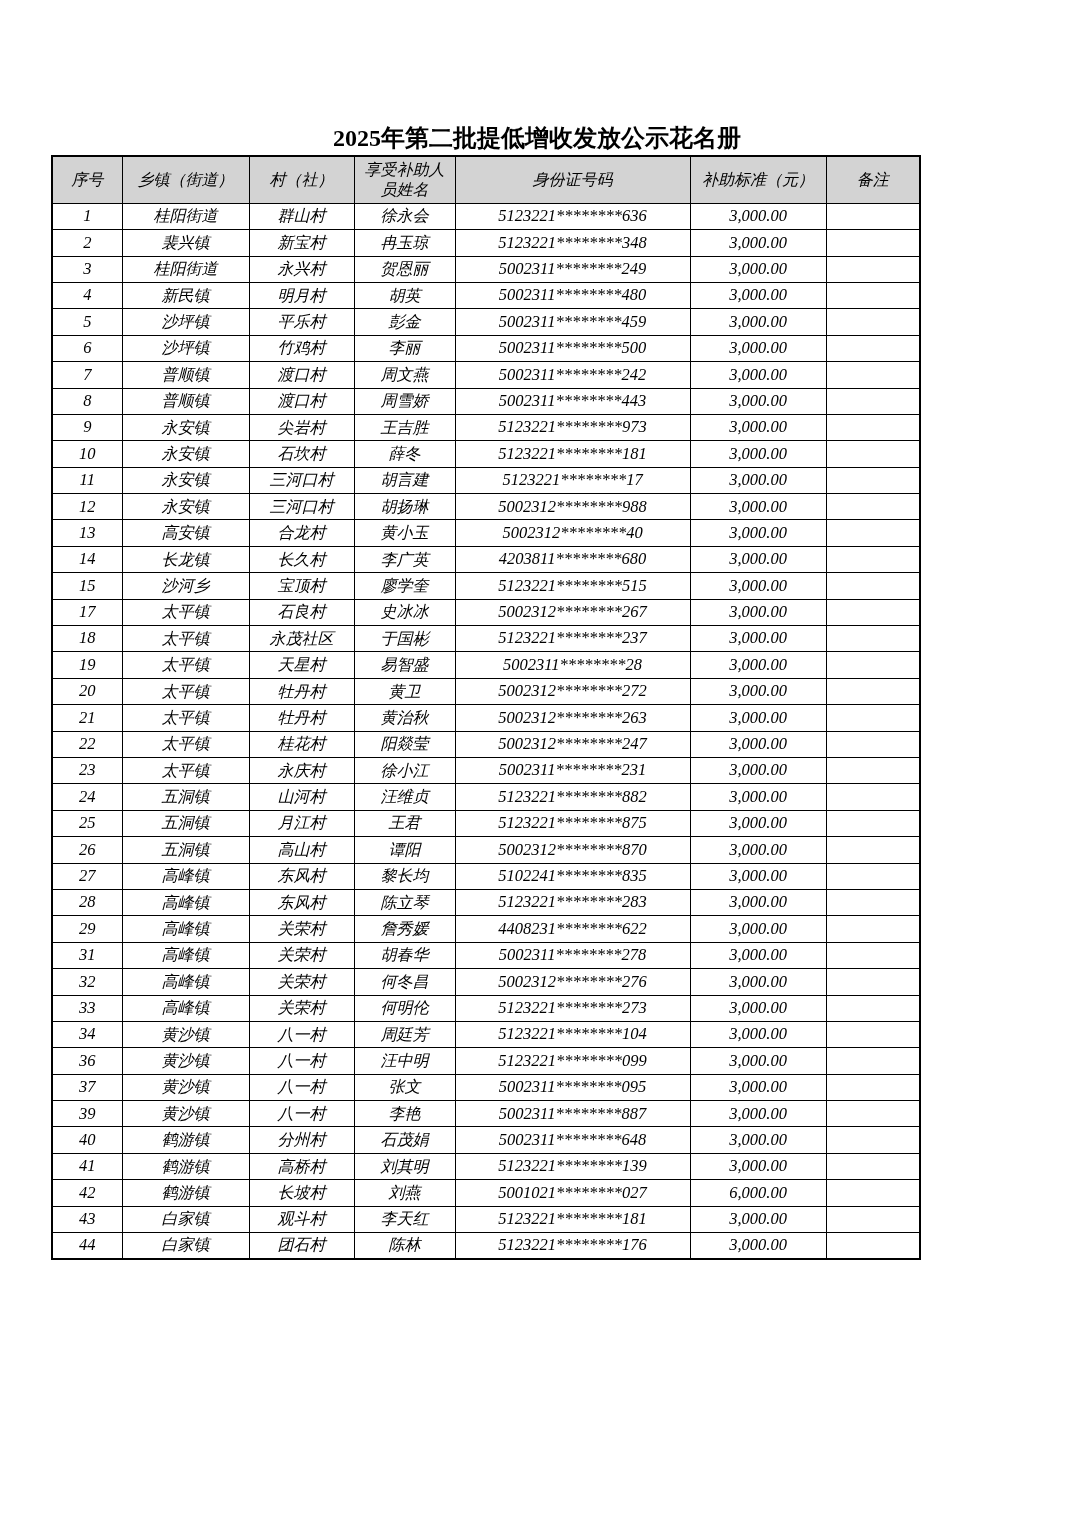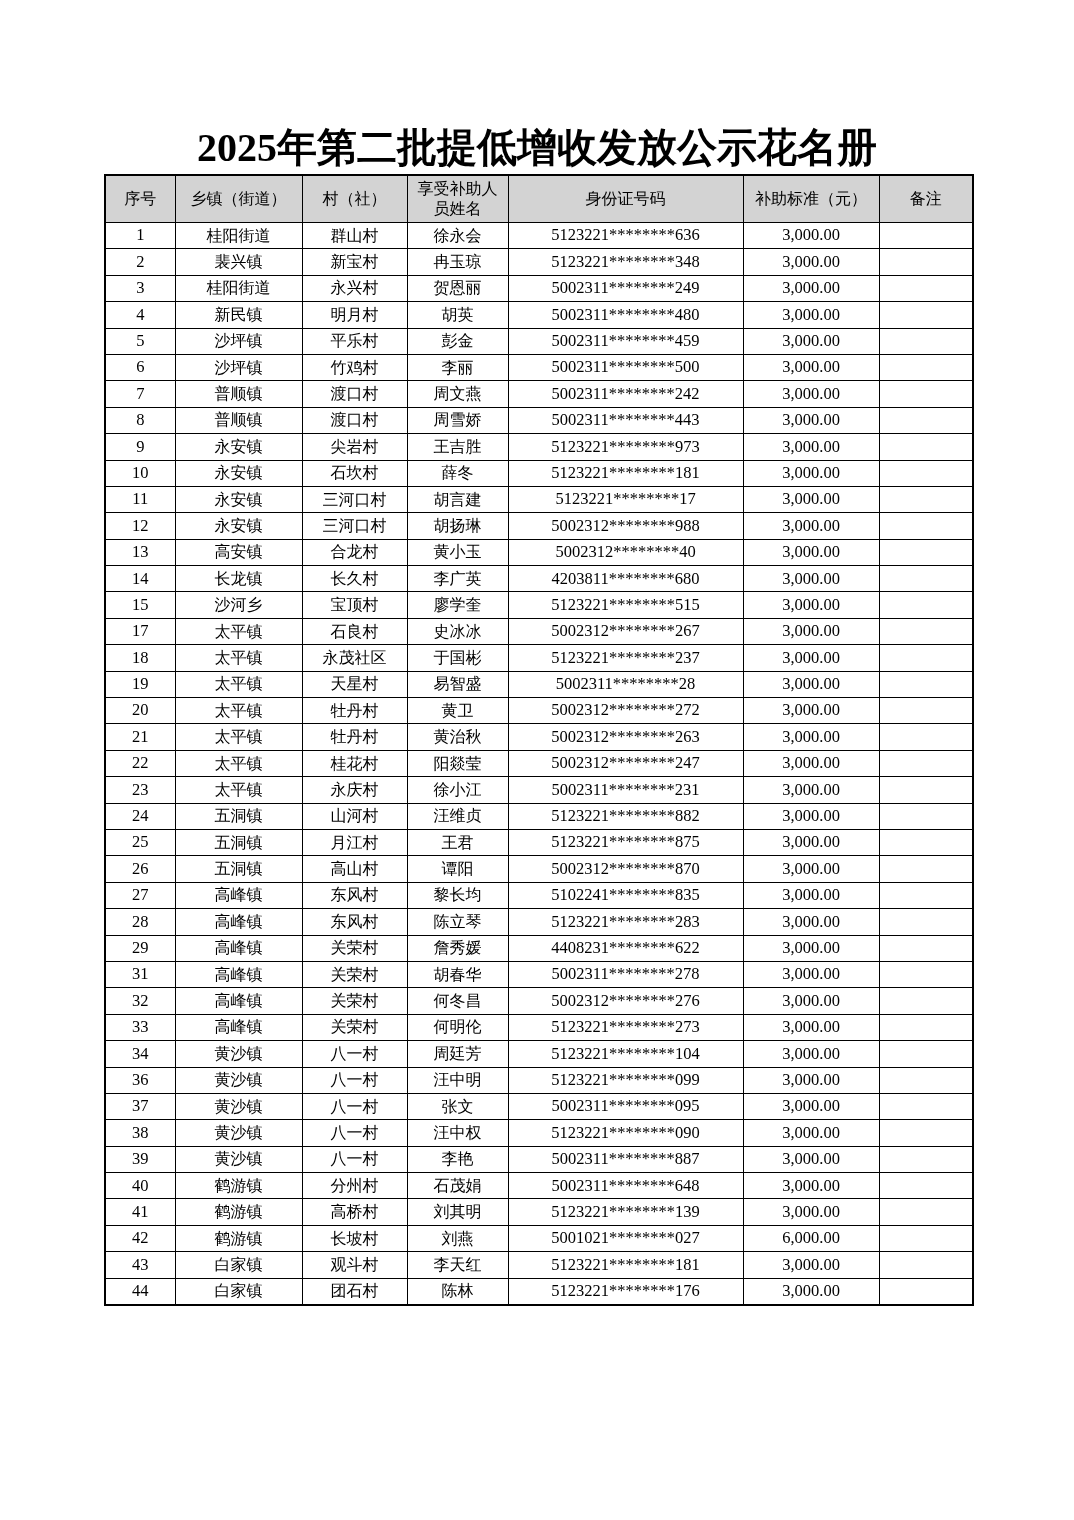--- a/index.html
+++ b/index.html
@@ -16,33 +16,34 @@
   }
   .page {
     position: relative;
     width: 1074px;
     height: 1520px;
   }
   .title {
     margin: 0;
     padding-top: 124px;
     text-align: center;
-    font-size: 40px;
+    font-size: 24px;
     font-weight: bold;
     letter-spacing: 0px;
     line-height: 1.2;
     white-space: nowrap;
   }
   table.roster {
     border-collapse: collapse;
     table-layout: fixed;
-    margin-left: 104px;
+    margin-left: 51px;
     margin-top: 2px;
     width: 868px;
     border: 2px solid #000000;
+    font-style: italic;
   }
   table.roster th,
   table.roster td {
     border: 1px solid #000000;
     text-align: center;
     vertical-align: middle;
     padding: 0 2px;
     overflow: hidden;
   }
   table.roster thead th {
@@ -398,29 +399,20 @@
         <tr>
           <td class="col-index">37</td>
           <td class="col-township">黄沙镇</td>
           <td class="col-village">八一村</td>
           <td class="col-recipient-name">张文</td>
           <td class="col-id-number">5002311********095</td>
           <td class="col-subsidy-standard">3,000.00</td>
           <td class="col-remark"></td>
         </tr>
         <tr>
-          <td class="col-index">38</td>
-          <td class="col-township">黄沙镇</td>
-          <td class="col-village">八一村</td>
-          <td class="col-recipient-name">汪中权</td>
-          <td class="col-id-number">5123221********090</td>
-          <td class="col-subsidy-standard">3,000.00</td>
-          <td class="col-remark"></td>
-        </tr>
-        <tr>
           <td class="col-index">39</td>
           <td class="col-township">黄沙镇</td>
           <td class="col-village">八一村</td>
           <td class="col-recipient-name">李艳</td>
           <td class="col-id-number">5002311********887</td>
           <td class="col-subsidy-standard">3,000.00</td>
           <td class="col-remark"></td>
         </tr>
         <tr>
           <td class="col-index">40</td>

